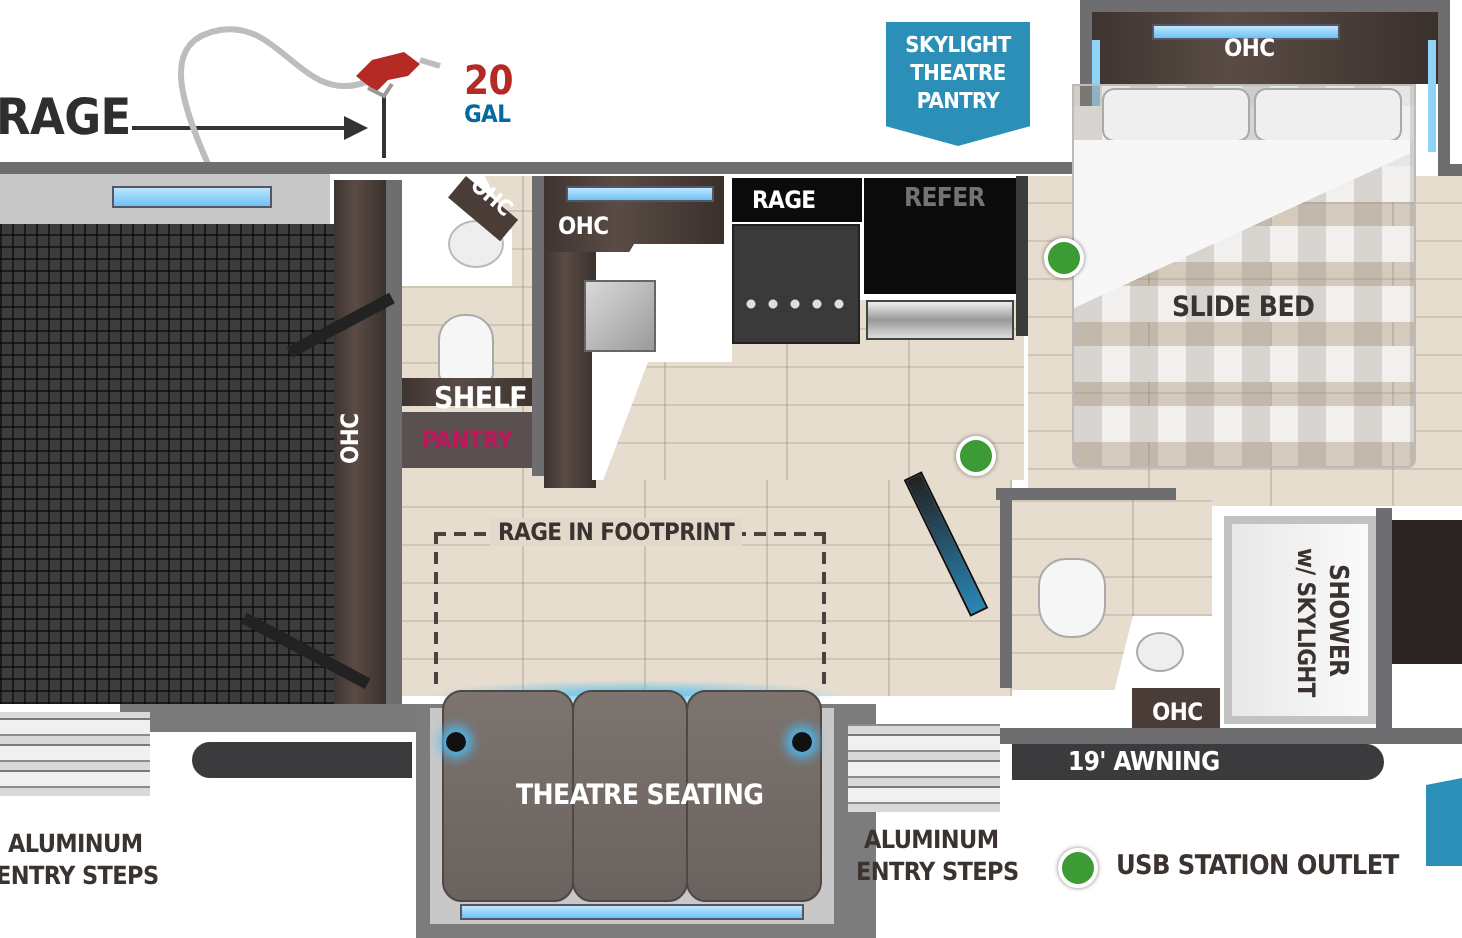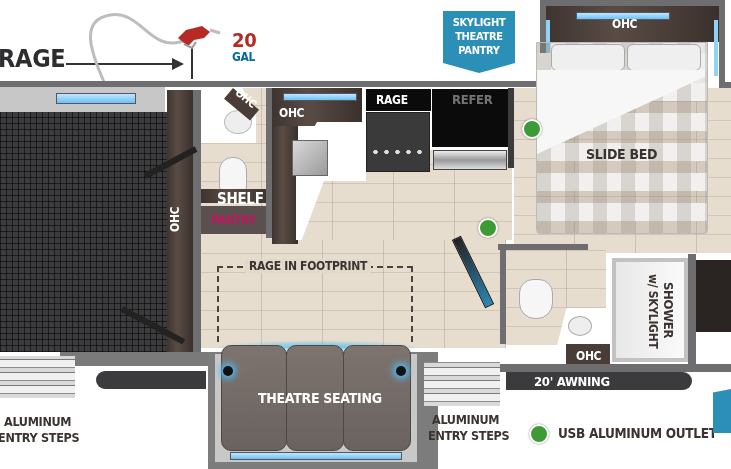--- a/index.html
+++ b/index.html
@@ -141,21 +141,21 @@
 <div class="abs" style="left:566px;top:344px;width:44px;height:22px;background:#4a3d38;"></div>
 <div class="lbl" style="left:576px;top:349px;font-size:12px;color:#fff;">OHC</div>
 <div class="abs" style="left:612px;top:258px;width:76px;height:104px;background:linear-gradient(90deg,#e8e8e8,#fafafa);border:4px solid #c2c2c2;box-sizing:border-box;"></div>
 <div class="lbl" style="left:676px;top:282px;font-size:13px;color:#3a3330;transform:rotate(90deg);transform-origin:left top;">SHOWER</div>
 <div class="lbl" style="left:660px;top:274px;font-size:12px;color:#3a3330;transform:rotate(90deg);transform-origin:left top;">w/ SKYLIGHT</div>
 <div class="wall" style="left:688px;top:254px;width:8px;height:110px;"></div>
 <div class="abs" style="left:696px;top:260px;width:35px;height:72px;background:#2a2422;"></div>
 
 <div class="wall" style="left:500px;top:364px;width:231px;height:8px;"></div>
 <div class="abs" style="left:506px;top:372px;width:186px;height:18px;background:#3b3b3d;border-radius:0 9px 9px 0;"></div>
-<div class="lbl" style="left:534px;top:374px;font-size:13px;color:#fff;">20' AWNING</div>
+<div class="lbl" style="left:534px;top:374px;font-size:13px;color:#fff;">19' AWNING</div>
 
 <div class="dot" style="left:522px;top:119px;"></div>
 <div class="dot" style="left:478px;top:218px;"></div>
 
 <div class="dot" style="left:529px;top:424px;"></div>
-<div class="lbl" style="left:558px;top:425px;font-size:13.5px;color:#3a3330;">USB ALUMINUM OUTLET</div>
+<div class="lbl" style="left:558px;top:425px;font-size:13.5px;color:#3a3330;">USB STATION OUTLET</div>
 
 <div class="abs" style="left:713px;top:389px;width:18px;height:44px;background:#2b8fb8;clip-path:polygon(0 8%,100% 0,100% 100%,0 100%);"></div>
 
 </body></html>

